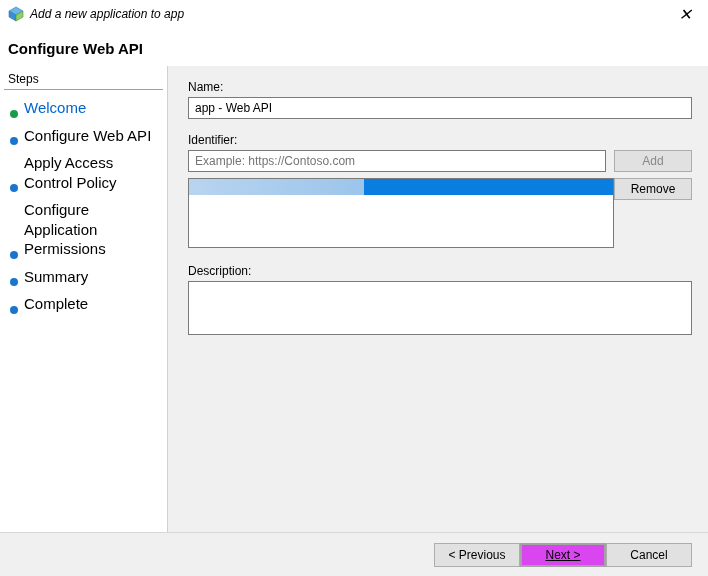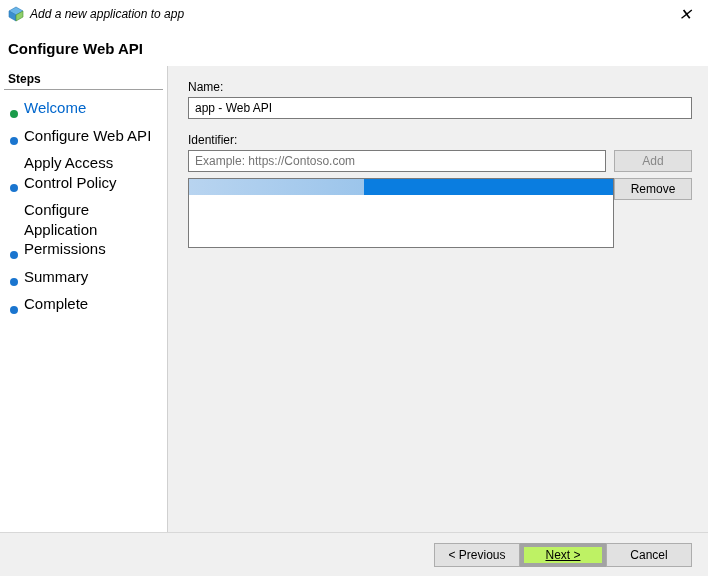--- a/index.html
+++ b/index.html
@@ -8,21 +8,21 @@
 .titlebar { height: 28px; display: flex; align-items: center; padding: 0 8px; font-style: italic; }
 .titlebar .app-icon { width: 16px; height: 16px; margin-right: 6px; }
 .titlebar .title { flex: 1; font-size: 12px; }
 .titlebar .close { font-size: 16px; font-weight: 300; cursor: pointer; padding: 0 8px; }
 
 .heading { font-size: 15px; font-weight: 700; padding: 12px 8px 8px 8px; }
 
 .body { display: flex; position: absolute; top: 66px; bottom: 44px; left: 0; right: 0; }
 
 .sidebar { width: 168px; border-right: 1px solid #d0d0d0; padding: 6px 4px 6px 4px; background: #fff; }
-.sidebar-title { font-weight: 700; font-size: 12px; border-bottom: 1px solid #a0a0a0; padding: 0 4px 3px 4px; margin-bottom: 4px; }
+.sidebar-title { font-weight: 400; font-size: 12px; border-bottom: 1px solid #a0a0a0; padding: 0 4px 3px 4px; margin-bottom: 4px; }
 .step { display: flex; align-items: flex-end; padding: 4px 6px; font-size: 15px; cursor: default; line-height: 1.3; }
 .step .bullet { width: 8px; height: 8px; border-radius: 50%; background: #1a75cf; margin-right: 6px; margin-top: 3px; flex-shrink: 0; }
 .step .bullet.done { background: #1a9b4a; }
 .step .label { color: #000; }
 .step .label.link { color: #0066cc; }
 
 .main { flex: 1; background: #f0f0f0; padding: 14px 16px 14px 20px; position: relative; }
 .field-label { font-size: 12px; margin-bottom: 3px; display: block; }
 .text-input { width: 100%; height: 22px; border: 1px solid #7a7a7a; background: #fff; padding: 2px 6px; font-size: 12px; font-family: inherit; }
 .text-input.disabled-look { color: #888; }
@@ -38,21 +38,21 @@
 .listbox { flex: 1; height: 70px; border: 1px solid #7a7a7a; background: #fff; overflow: hidden; }
 .list-item { height: 16px; display: flex; }
 .list-item .seg-light { width: 175px; height: 100%; background: linear-gradient(90deg, #b8d4f0 0%, #9cc5eb 100%); }
 .list-item .seg-dark { flex: 1; height: 100%; background: #0a7de0; }
 
 .row-description { margin-top: 16px; }
 .desc-box { width: 100%; height: 54px; border: 1px solid #7a7a7a; background: #fff; padding: 4px 6px; font-size: 12px; font-family: inherit; resize: none; }
 
 .footer { position: absolute; bottom: 0; left: 0; right: 0; height: 44px; border-top: 1px solid #d8d8d8; background: #f0f0f0; display: flex; justify-content: flex-end; align-items: center; padding: 0 16px; }
 .btn { width: 86px; height: 24px; border: 1px solid #adadad; background: #e1e1e1; font-size: 12px; font-family: inherit; cursor: pointer; }
-.btn.primary { border: 4px solid #a3a3a3; background: #bef264; text-decoration: underline; }
+.btn.primary { border: 2px solid #a3a3a3; background: #d946ef; text-decoration: underline; }
 
 svg.cube { display: block; }
 </style>
 </head>
 <body>
 
 <div class="titlebar">
   <span class="app-icon">
     <svg class="cube" width="16" height="16" viewBox="0 0 16 16">
       <polygon points="8,1 15,5 8,9 1,5" fill="#6bb6e8" stroke="#2a7ab8" stroke-width="0.6"></polygon>
@@ -112,20 +112,24 @@
     <div class="listbox-row">
       <div class="listbox">
         <div class="list-item">
           <div class="seg-light"></div>
           <div class="seg-dark"></div>
         </div>
       </div>
       <button class="btn-small">Remove</button>
     </div>
 
+    <div class="row-description">
+      <label class="field-label">Description:</label>
+      <textarea class="desc-box" style=""></textarea>
+    </div>
   </div>
 </div>
 
 <div class="footer">
   <button class="btn">&lt; Previous</button>
   <button class="btn primary">Next &gt;</button>
   <button class="btn">Cancel</button>
 </div>
 
 </body></html>

